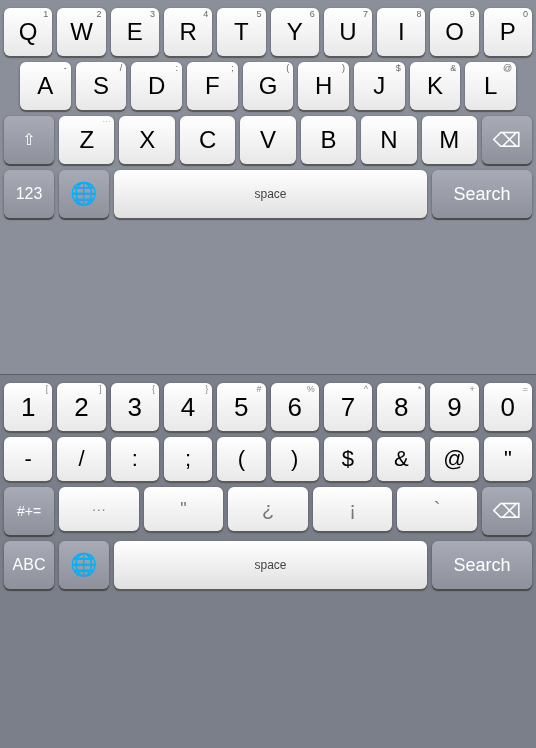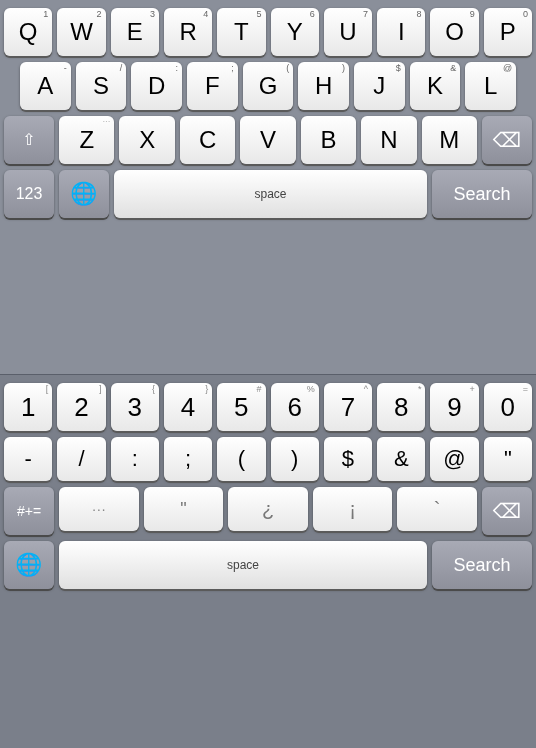--- a/index.html
+++ b/index.html
@@ -402,20 +402,23 @@
     </div>
     <div class="key extra-key">
       <span class="key-main" style="font-size:20px;color:#777;">`</span>
     </div>
     <div class="key dark delete-key">
       <span class="key-main" style="font-size:20px;">⌫</span>
     </div>
   </div>
 
   <div class="bottom-row">
+    <div class="key dark abc-key">
+      <span class="key-main">ABC</span>
+    </div>
     <div class="key dark globe-key">
       <span class="key-main" style="font-size:22px;">🌐</span>
     </div>
     <div class="key space-key">
       <span class="key-main">space</span>
     </div>
     <div class="key search-key">
       <span class="key-main">Search</span>
     </div>
   </div>

